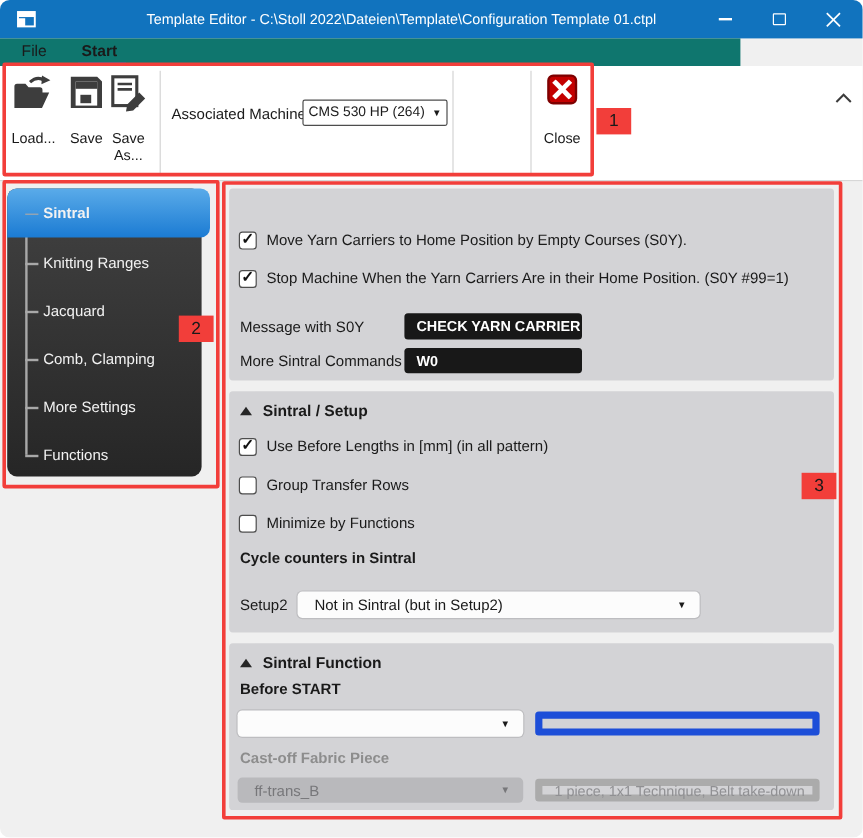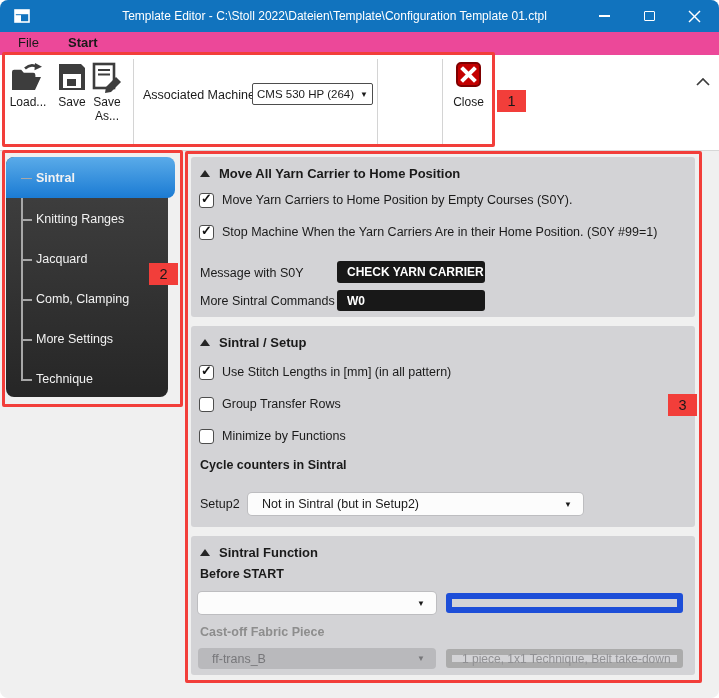--- a/index.html
+++ b/index.html
@@ -16,35 +16,35 @@
   .app-icon { position:absolute; left:13px; top:7px; }
   .window-title { position:absolute; left:60px; right:110px; top:0; height:32px;
     display:flex; align-items:center; justify-content:center;
     color:#fff; font-size:12px; white-space:nowrap; }
   .win-controls { position:absolute; right:2px; top:0; height:32px; display:flex; }
   .win-btn { width:45px; height:32px; display:flex; align-items:center; justify-content:center; }
   .min-glyph { width:11px; height:2px; background:#fff; }
   .max-glyph { width:11px; height:10px; border:1.5px solid #fff; border-radius:1px; }
 
   
-  .menubar { position:absolute; left:0; top:32px; width:719px; height:23px; background:#ec4899; }
+  .menubar { position:absolute; left:0; top:32px; width:617px; height:23px; background:#0f766e; }
   .menu-item { position:absolute; top:3px; font-size:13px; color:#1a1a1a; }
   .menu-file { left:18px; }
   .menu-start { left:68px; font-weight:700; }
   .start-underline { position:absolute; left:65px; top:20px; width:40px; height:2.5px;
     background:var(--menu-accent,#2166c0); }
 
   
   .ribbon { position:absolute; left:0; top:55px; width:719px; height:96px;
     background:#fff; border-bottom:1px solid #d7d7d7; }
   .rb-sep { position:absolute; top:4px; height:87px; width:1px; background:#d4d4d4; }
   .rb-button { position:absolute; top:7px; display:flex; flex-direction:column;
     align-items:center; font-size:12px; color:#1a1a1a; text-align:center; line-height:14px; }
   .rb-button .icon-box { height:33px; display:flex; align-items:flex-start; justify-content:center; }
-  .rb-button .rb-label { margin-top:0; }
+  .rb-button .rb-label { margin-top:13px; }
   .rb-load { left:4px; width:48px; }
   .rb-save { left:54px; width:36px; }
   .rb-saveas { left:86px; width:42px; }
   .rb-support { left:377px; width:65px; }
   .rb-close { left:442px; width:53px; }
 
   .ff-button { position:absolute; left:143px; top:6px; width:137px; height:19px;
     border:1px solid #b9b9b9; border-radius:3px; color:#a3a3a3; font-size:12px;
     display:flex; align-items:center; justify-content:center; background:#fff; }
   .assoc-label { position:absolute; left:143px; top:33px; font-size:12.5px; }
@@ -226,29 +226,25 @@
     <div class="side-item" style="top:132px">
       <span class="tick"></span>
       <span class="side-label">Comb, Clamping</span>
     </div>
     <div class="side-item" style="top:172px">
       <span class="tick"></span>
       <span class="side-label">More Settings</span>
     </div>
     <div class="side-item" style="top:212px">
       <span class="tick"></span>
-      <span class="side-label">Technique</span>
+      <span class="side-label">Functions</span>
     </div>
   </div>
 
   <div class="section" style="top:157px; height:160px;">
-    <div class="sec-header">
-      <span class="collapse-arrow"></span>
-      <span>Move All Yarn Carrier to Home Position</span>
-    </div>
     <div class="cb-row" style="top:36px">
       <span class="checkbox checked"></span>
       <span class="cb-label">Move Yarn Carriers to Home Position by Empty Courses (S0Y).</span>
     </div>
     <div class="cb-row" style="top:68px">
       <span class="checkbox checked"></span>
       <span class="cb-label">Stop Machine When the Yarn Carriers Are in their Home Position. (S0Y #99=1)</span>
     </div>
     <div class="f-label" style="top:106px">Message with S0Y</div>
     <div class="black-field" style="left:146px; top:104px; width:148px; height:22px;">CHECK YARN CARRIER</div>
@@ -256,21 +252,21 @@
     <div class="black-field" style="left:146px; top:133px; width:148px; height:21px;">W0</div>
   </div>
 
   <div class="section" style="top:326px; height:201px;">
     <div class="sec-header">
       <span class="collapse-arrow"></span>
       <span>Sintral / Setup</span>
     </div>
     <div class="cb-row" style="top:39px">
       <span class="checkbox checked"></span>
-      <span class="cb-label">Use Stitch Lengths in [mm] (in all pattern)</span>
+      <span class="cb-label">Use Before Lengths in [mm] (in all pattern)</span>
     </div>
     <div class="cb-row" style="top:71px">
       <span class="checkbox"></span>
       <span class="cb-label">Group Transfer Rows</span>
     </div>
     <div class="cb-row" style="top:103px">
       <span class="checkbox"></span>
       <span class="cb-label">Minimize by Functions</span>
     </div>
     <div class="subheading" style="top:132px">Cycle counters in Sintral</div>

